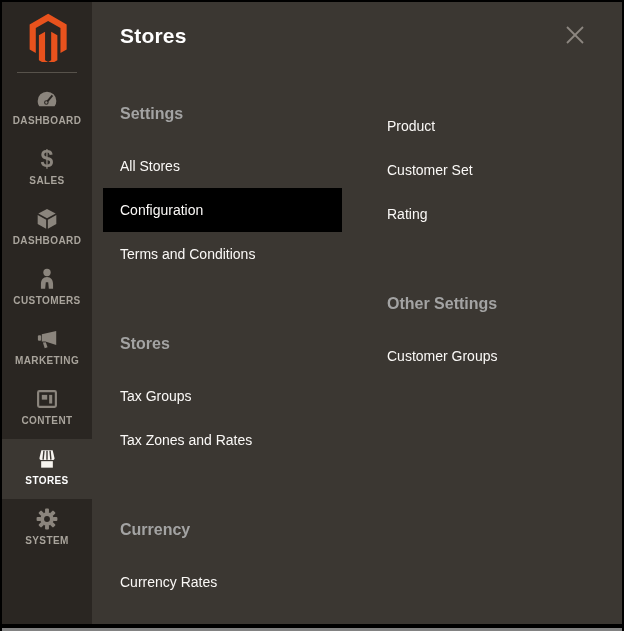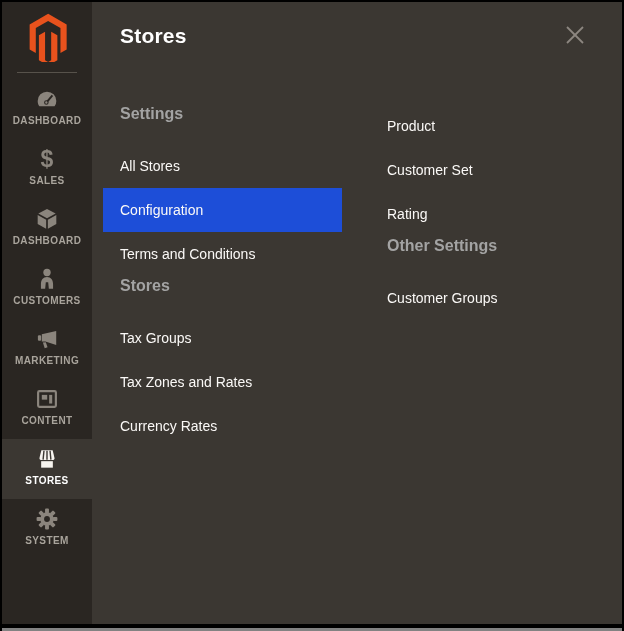--- a/index.html
+++ b/index.html
@@ -77,38 +77,38 @@
   .close-btn {
     background: none; border: none; cursor: pointer;
     padding: 0; margin: 2px 10px 0 0;
   }
   .close-btn svg { width: 22px; height: 22px; display: block; }
 
   .menu-cols { display: flex; margin-top: 32px; }
   .menu-col-left  { width: 267px; flex: none; }
   .menu-col-right { flex: 1; }
 
-  .menu-section + .menu-section { }
+  .menu-section + .menu-section { margin-top: 58px; }
   .section-header {
     font-size: 16px; font-weight: 700;
     color: #a3a3a3;
     line-height: 20px;
     margin-bottom: 20px;
   }
   .menu-item {
     height: 44px;
     width: 239px;
     margin-left: -17px;
     padding-left: 17px;
     display: flex; align-items: center;
     font-size: 14px; font-weight: 400;
     color: #fbf9f7;
     cursor: pointer;
   }
-  .menu-item.highlighted { background: #1d4ed8; }
+  .menu-item.highlighted { background: #000000; }
 
   
   .bottom-edge {
     position: absolute; left: 0; right: 0; bottom: 0;
     height: 7px; background: #000;
     border-bottom: 3px solid #828282;
     z-index: 3;
   }
 </style>
 </head>
@@ -255,20 +255,21 @@
           <div class="menu-item">Terms and Conditions</div>
         </div>
 
         <div class="menu-section">
           <div class="section-header">Stores</div>
           <div class="menu-item">Tax Groups</div>
           <div class="menu-item">Tax Zones and Rates</div>
         </div>
 
         <div class="menu-section">
+          <div class="section-header">Currency</div>
           <div class="menu-item">Currency Rates</div>
         </div>
 
       </div>
 
       <div class="menu-col-right">
 
         <div class="menu-section">
           <div class="menu-item">Product</div>
           <div class="menu-item">Customer Set</div>

